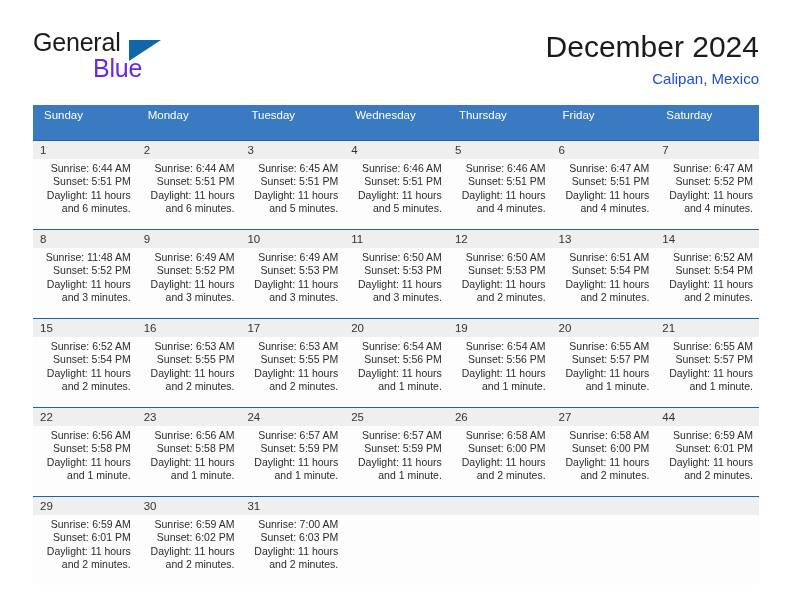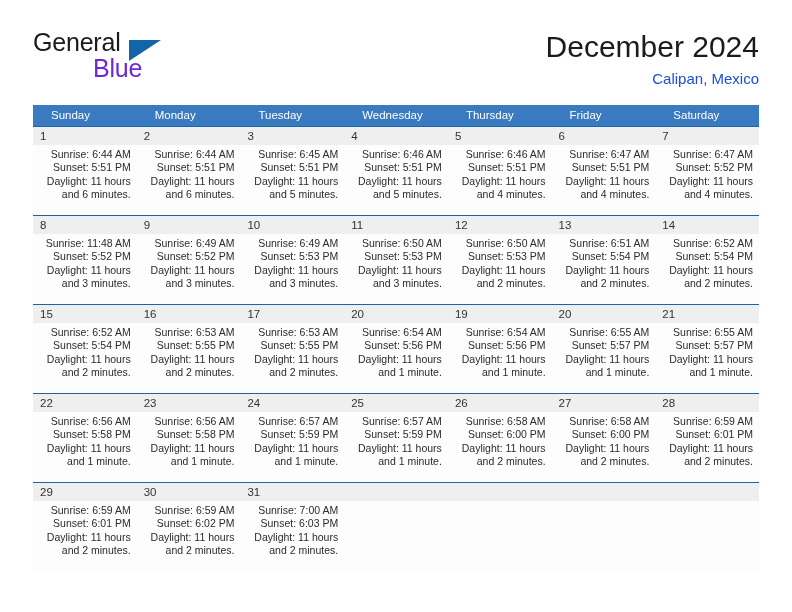--- a/index.html
+++ b/index.html
@@ -91,24 +91,24 @@
     width: 726px;
   }
   .dow-row {
     display: flex;
     width: 100%;
     background: #3a7ac0;
   }
   .dow {
     flex: 1 1 0;
     box-sizing: border-box;
-    padding: 4px 0 4px 18px;
+    padding: 4px 0 4px 11px;
     font-size: 11.5px;
     color: #ffffff;
-    height: 21px;
+    height: 35px;
     line-height: 13px;
     overflow: hidden;
     white-space: nowrap;
   }
   .week {
     width: 100%;
   }
   .week-sep {
     height: 1px;
     background: #1d63a8;
@@ -354,21 +354,21 @@
         </div>
         <div class="week">
           <div class="week-sep"></div>
           <div class="numrow">
             <div class="numcell">22</div>
             <div class="numcell">23</div>
             <div class="numcell">24</div>
             <div class="numcell">25</div>
             <div class="numcell">26</div>
             <div class="numcell">27</div>
-            <div class="numcell">28</div>
+            <div class="numcell">44</div>
           </div>
           <div class="bodyrow">
             <div class="bodycell">
               <div class="ln">Sunrise: 6:56 AM</div>
               <div class="ln">Sunset: 5:58 PM</div>
               <div class="ln">Daylight: 11 hours</div>
               <div class="ln">and 1 minute.</div>
             </div>
             <div class="bodycell">
               <div class="ln">Sunrise: 6:56 AM</div>

